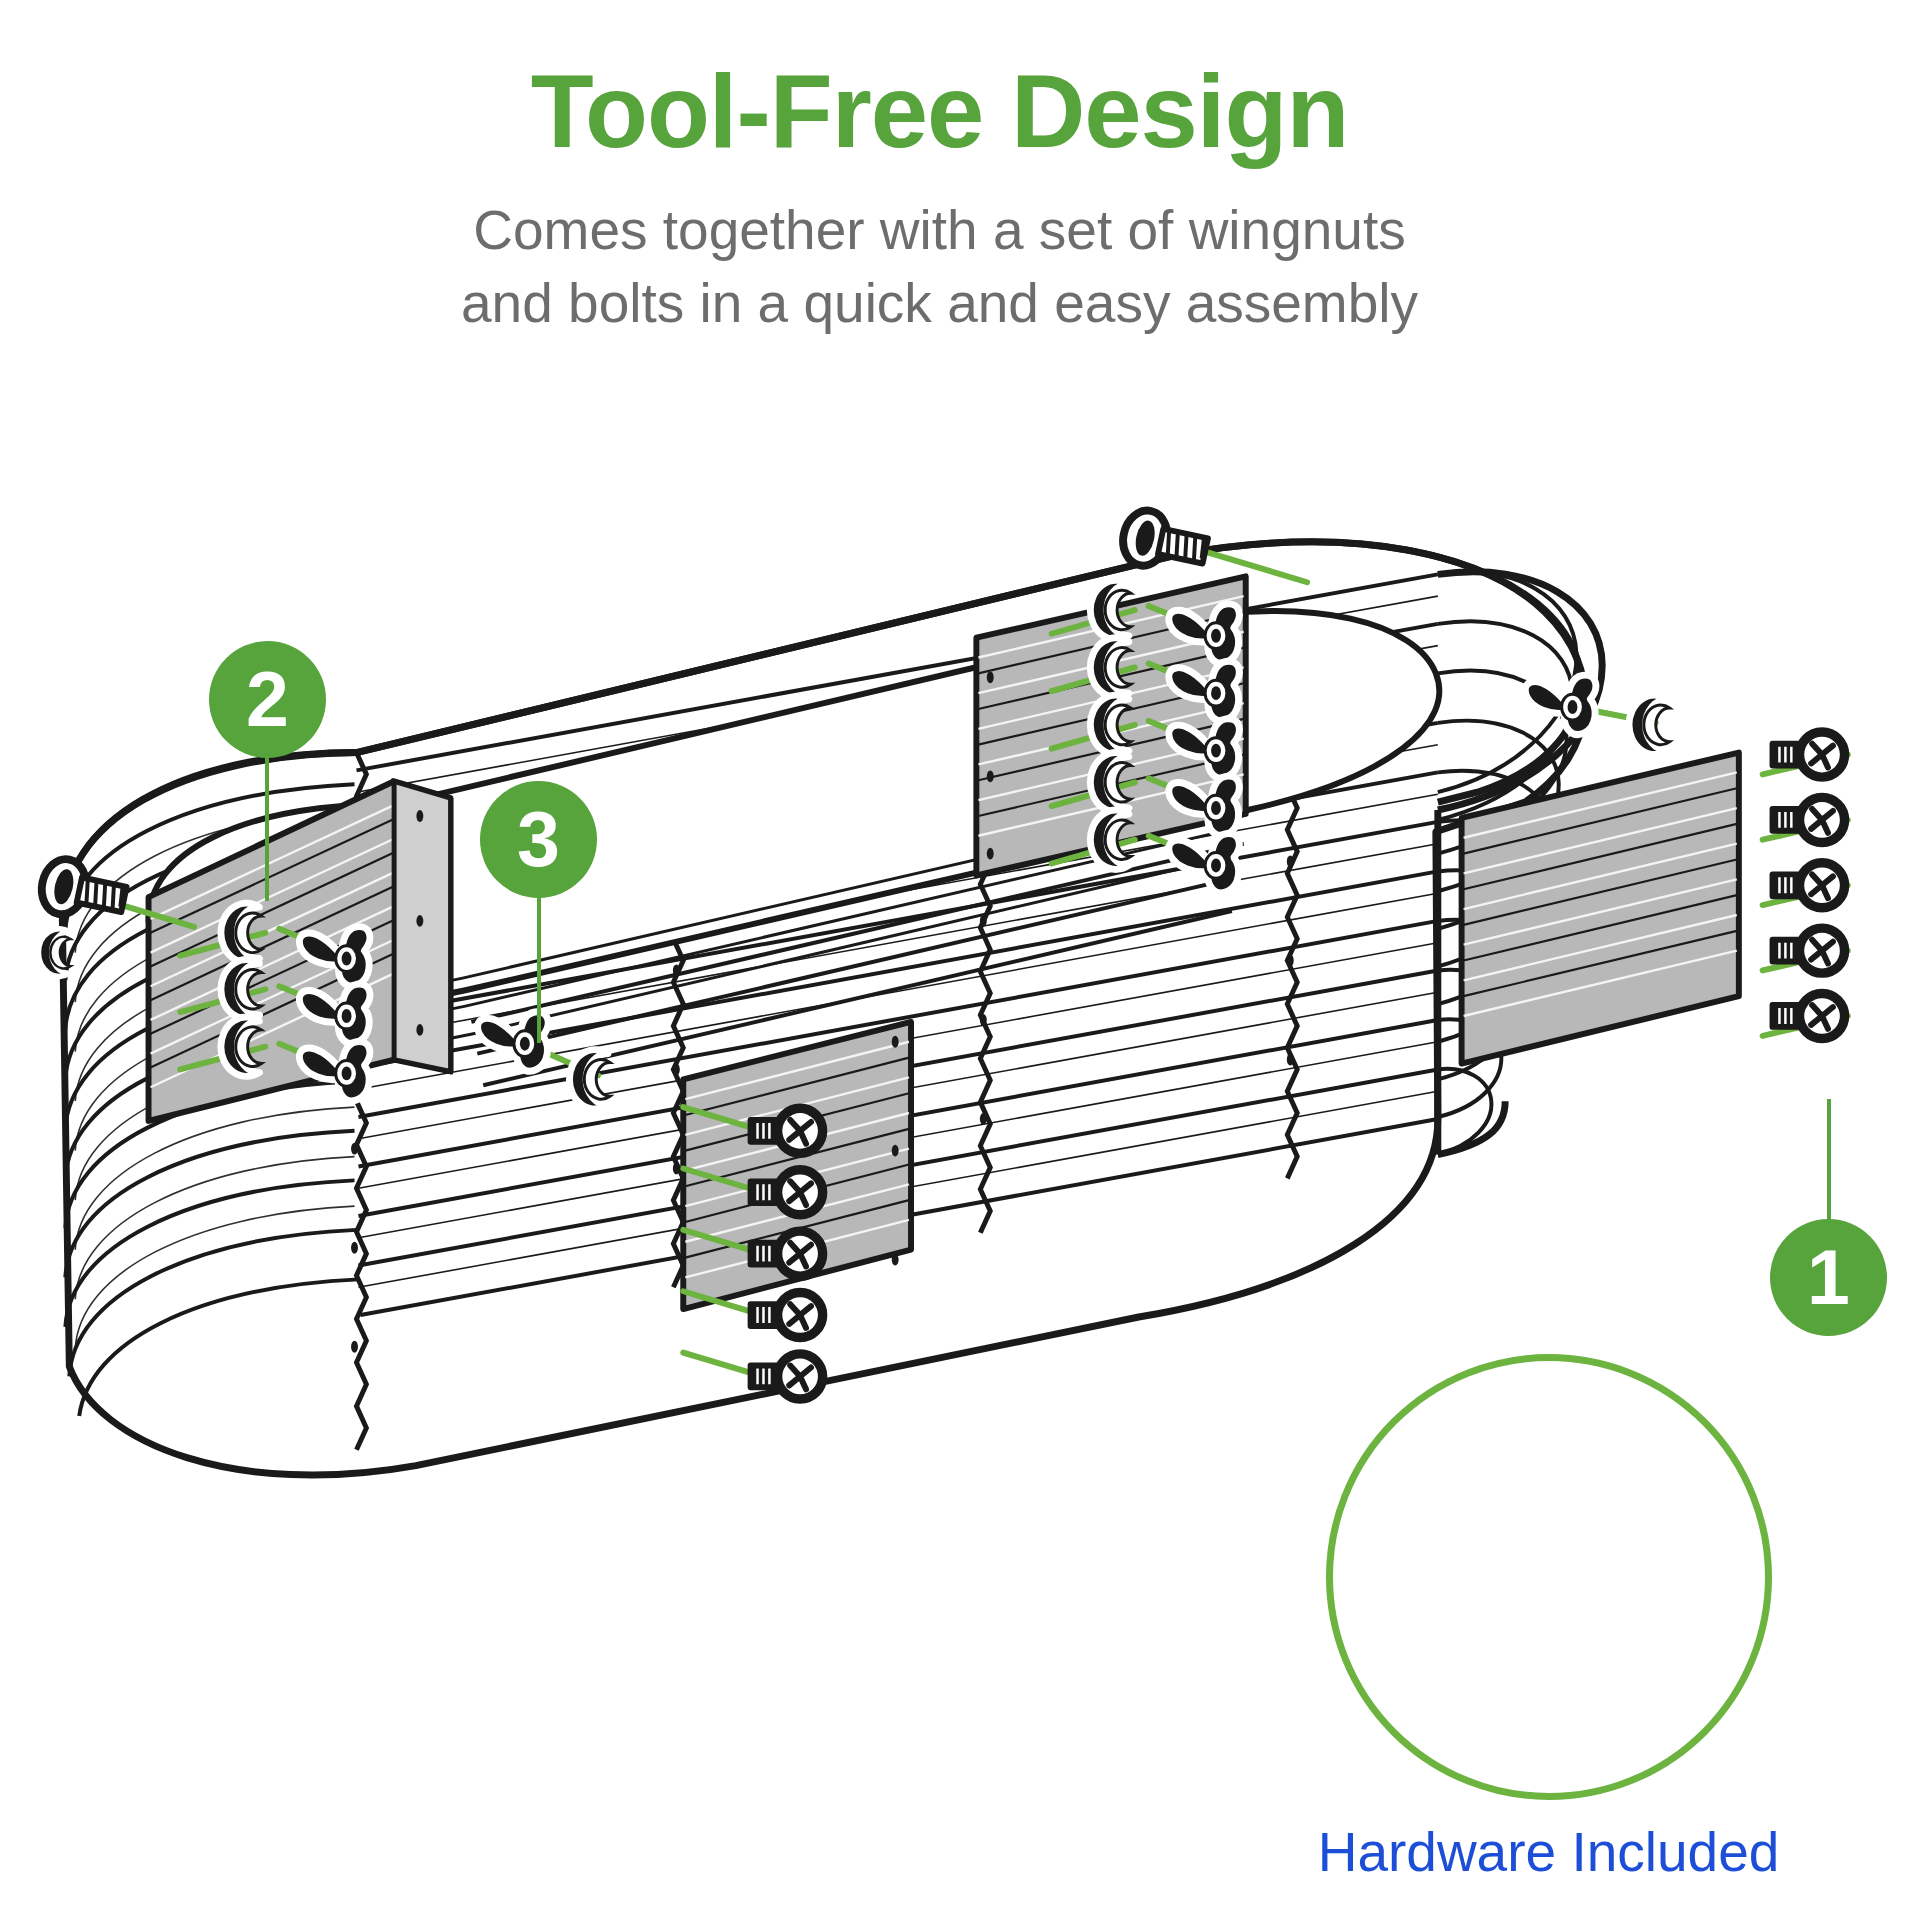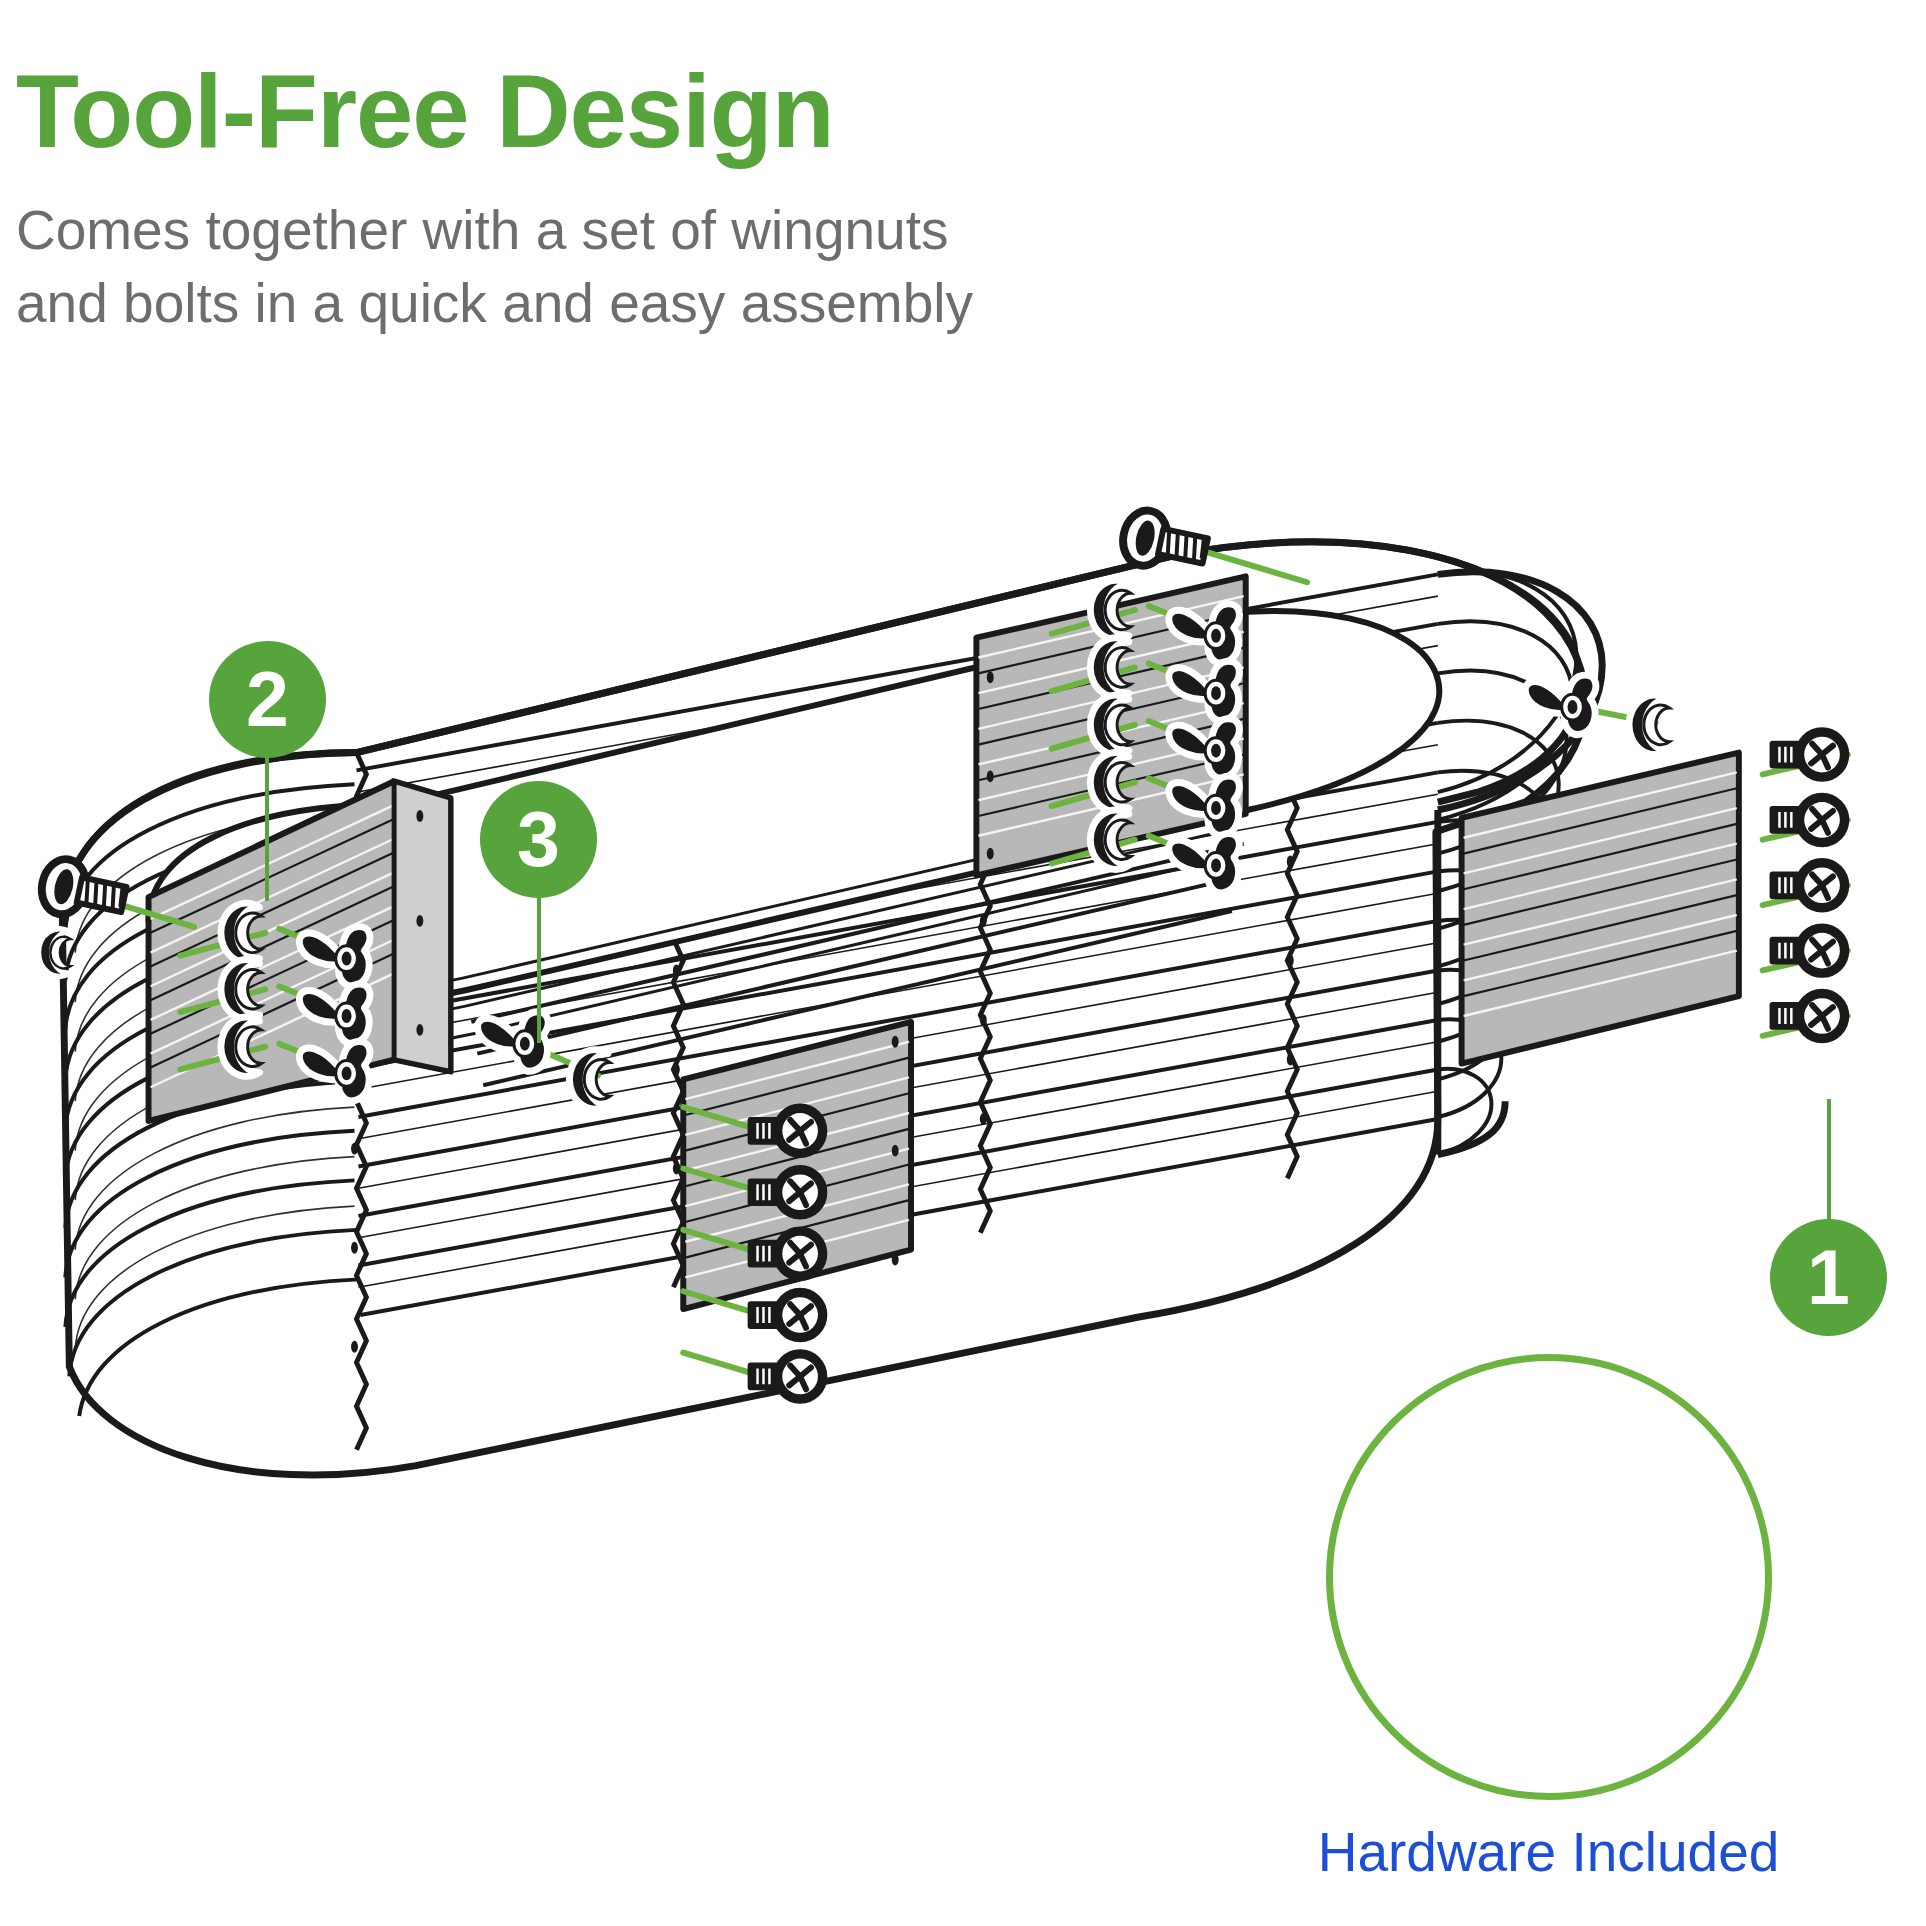--- a/index.html
+++ b/index.html
@@ -19,23 +19,24 @@
   #infographic {
     position: absolute;
     inset: 0;
     width: 1927px;
     height: 1927px;
   }
 
   
   .header-block {
     position: absolute;
-    left: 16px;
+    left: 0;
     top: 55px;
     width: 1879px;
+    text-align: center;
     pointer-events: none;
   }
   .headline {
     font-family: "Liberation Sans", sans-serif;
     font-weight: bold;
     font-size: 103px;
     line-height: 1.1;
     letter-spacing: -1px;
     color: #57a33c;
     margin: 0;

